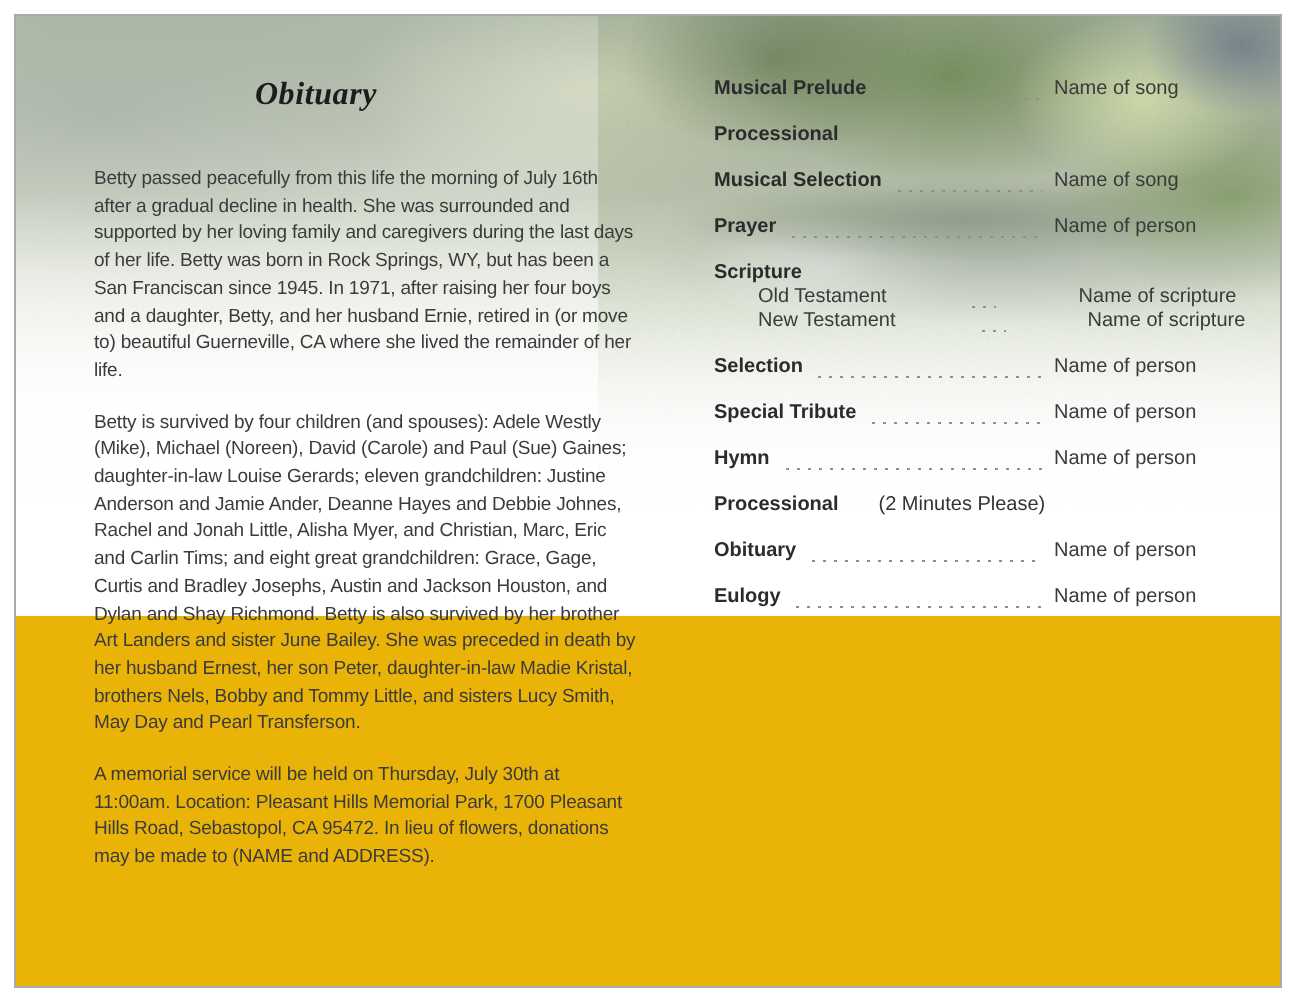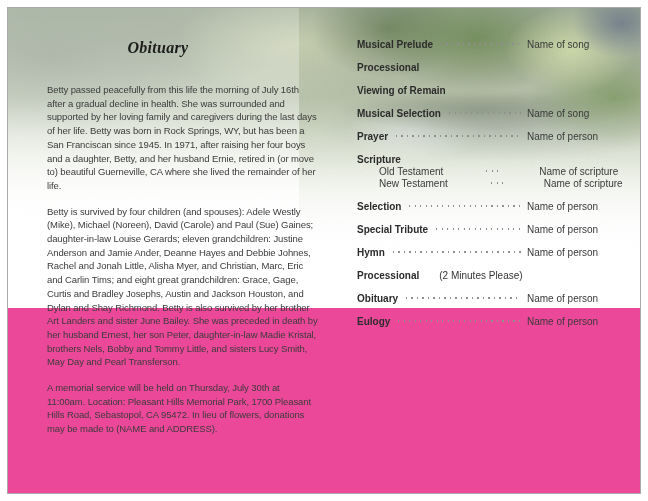--- a/index.html
+++ b/index.html
@@ -1,21 +1,21 @@
 <!DOCTYPE html>
 <html><head>
 <meta charset="utf-8">
 <style>
   html,body { margin:0; padding:0; background:#ffffff; }
   .sheet {
     position:relative; width:648px; height:501px; background:#ffffff;
     overflow:hidden; font-family:"Liberation Sans", sans-serif;
   }
   .frame {
-    position:absolute; inset:7px; border:1px solid #a9a9a9; background:#ec4899; overflow:hidden;
+    position:absolute; inset:7px; border:1px solid #a9a9a9; background:#eab308; overflow:hidden;
   }
   
   .photo {
     position:absolute; top:0; left:0; right:0; height:300px; overflow:hidden;
     background:
       radial-gradient(ellipse 70px 50px at 97% 5%,  rgba(113,124,138,0.95), rgba(113,124,138,0) 70%),
       radial-gradient(ellipse 90px 60px at 89% 14%, rgba(210,222,168,0.90), rgba(210,222,168,0) 72%),
       radial-gradient(ellipse 150px 80px at 74% 10%, rgba(96,126,66,0.75),  rgba(96,126,66,0) 70%),
       radial-gradient(ellipse 110px 70px at 60% 7%,  rgba(78,102,60,0.60),  rgba(78,102,60,0) 70%),
       radial-gradient(ellipse 120px 70px at 96% 30%, rgba(110,140,80,0.75), rgba(110,140,80,0) 72%),
@@ -46,21 +46,21 @@
   h1.page-title {
     margin:0; font-family:"Liberation Serif", serif; font-style:italic; font-weight:700;
     font-size:16px; line-height:19px; text-align:center; color:#1c1c1c; letter-spacing:0.3px;
   }
   .page.left  h1.page-title { margin-bottom:26px; transform:translateX(-25px); }
   .page.right h1.page-title { margin-bottom:28px; transform:translateX(-4px); }
   .para {
     margin:0 0 12px 0; font-size:9.5px; line-height:13.7px; letter-spacing:-0.1px; color:#3b3b3b;
   }
   .row {
-    display:flex; align-items:center; margin-bottom:10px;
+    display:flex; align-items:flex-end; margin-bottom:10px;
     font-size:10px; line-height:13px; color:#333333;
   }
   .lbl { font-weight:700; color:#2b2b2b; white-space:nowrap; }
   .sfx { margin-left:20px; color:#333333; white-space:nowrap; }
   .leader {
     flex:1 1 auto; height:1.5px; margin:0 6px 1px 8px; min-width:12px;
     background:repeating-linear-gradient(90deg, #8f8f8f 0 1.3px, rgba(0,0,0,0) 1.3px 5.5px);
   }
   .val { flex:0 0 92px; color:#3a3a3a; white-space:nowrap; }
   .row.indent { margin-top:-11px; padding-left:22px;gap:35px; }
@@ -96,24 +96,20 @@
     <div class="page right">
       <div class="rows">
           <div class="row">
     <span class="lbl">Musical Prelude</span>
 
     <span class="leader"></span>
     <span class="val">Name of song</span>
   </div>
           <div class="row">
     <span class="lbl">Processional</span>
-
-  </div>
-          <div class="row">
-    <span class="lbl">Viewing of Remain</span>
 
   </div>
           <div class="row">
     <span class="lbl">Musical Selection</span>
 
     <span class="leader"></span>
     <span class="val">Name of song</span>
   </div>
           <div class="row">
     <span class="lbl">Prayer</span>

